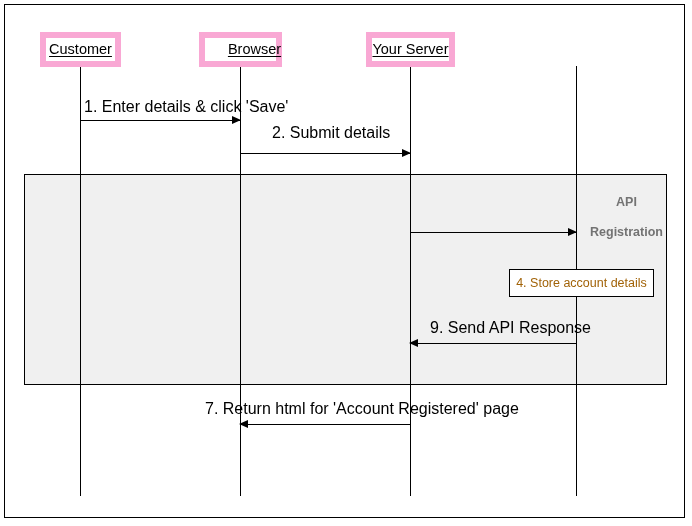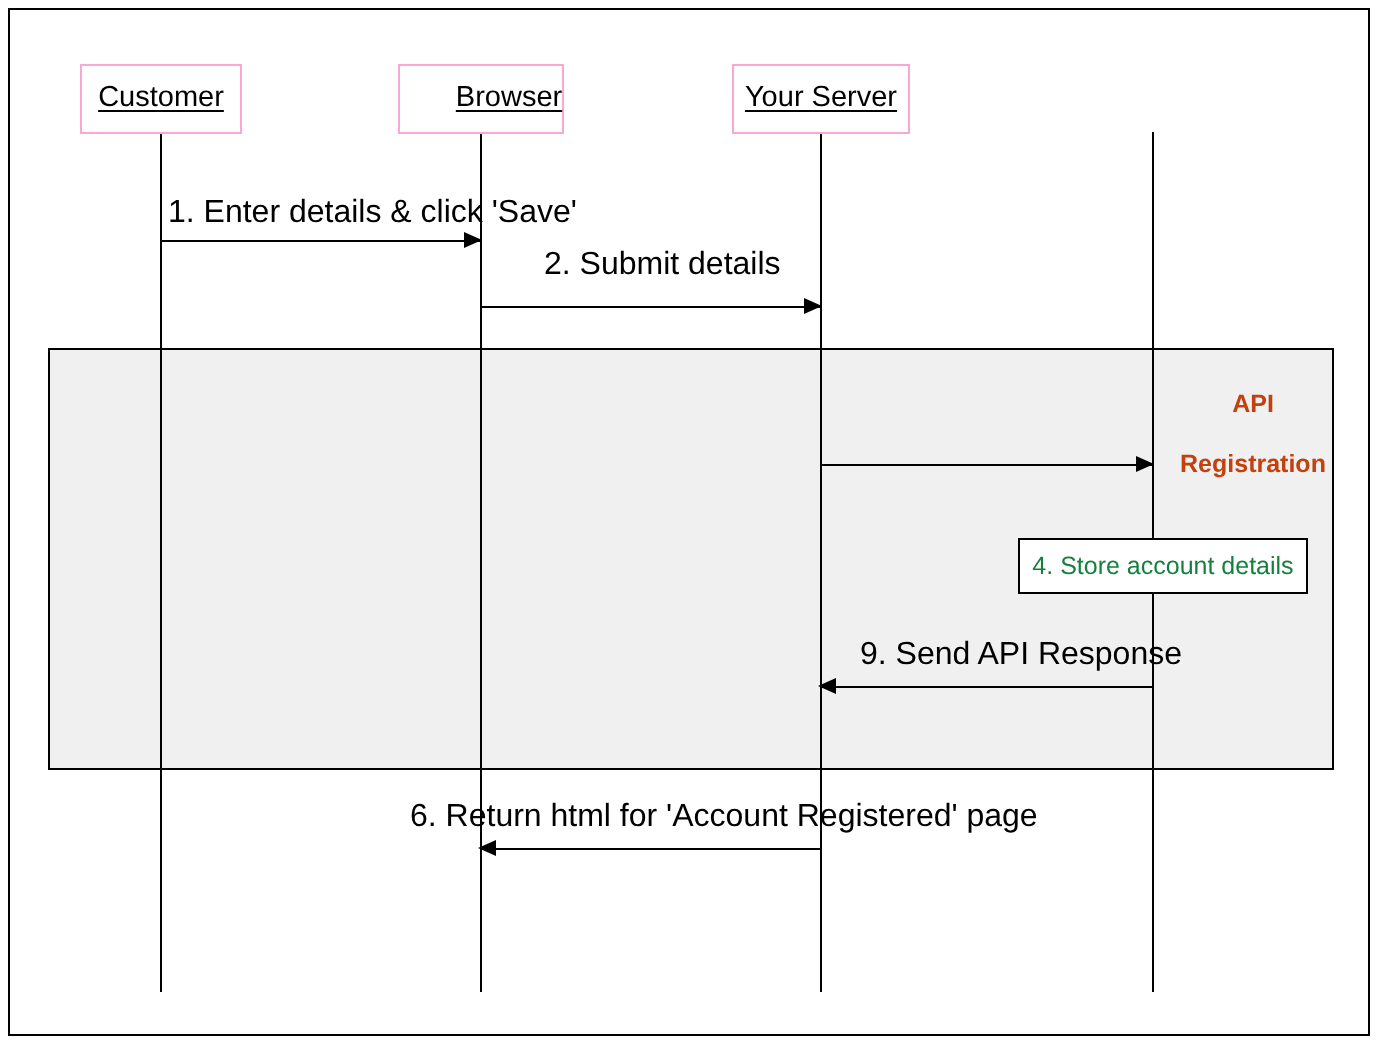--- a/index.html
+++ b/index.html
@@ -37,21 +37,21 @@
   
   .lifeline {
     position: absolute;
     width: 1px;
     background: #000000;
   }
 
   
   .participant {
     position: absolute;
-    border: 1px solid #f9a8d4;
+    border: 6px solid #f9a8d4;
     background: #ffffff;
     box-sizing: border-box;
     display: flex;
     align-items: center;
     justify-content: center;
     height: 35px;
   }
   .participant-label {
     font-size: 14.5px;
     color: #000000;
@@ -65,21 +65,21 @@
   .fragment-box {
     position: absolute;
     background: #f0f0f0;
     border: 1px solid #000000;
     box-sizing: border-box;
   }
   .fragment-label {
     position: absolute;
     font-size: 12.5px;
     font-weight: bold;
-    color: #c2410c;
+    color: #737373;
     text-align: center;
     line-height: 15px;
     white-space: pre-line;
   }
 
   
   .message {
     position: absolute;
     height: 1px;
   }
@@ -121,21 +121,21 @@
     position: absolute;
     border: 1px solid #000000;
     background: #ffffff;
     box-sizing: border-box;
     display: flex;
     align-items: center;
     justify-content: center;
   }
   .note-label {
     font-size: 12.5px;
-    color: #15803d;
+    color: #a16207;
     white-space: nowrap;
     line-height: 14px;
   }
 </style>
 </head>
 <body>
 
 <div id="diagram-root">
 
   <div class="outer-frame"></div>
@@ -190,19 +190,19 @@
   <div class="note-box" style="left:509px; top:269px; width:145px; height:28px;">
     <span class="note-label">4. Store account details</span>
   </div>
 
   <div class="message-label" style="left:430px; top:321px;">9. Send API Response</div>
   <div class="message" style="left:410px; top:343px; width:166px;">
     <div class="message-line"></div>
     <div class="arrowhead left"></div>
   </div>
 
-  <div class="message-label" style="left:205px; top:402px;">6. Return html for 'Account Registered' page</div>
+  <div class="message-label" style="left:205px; top:402px;">7. Return html for 'Account Registered' page</div>
   <div class="message" style="left:240px; top:424px; width:170px;">
     <div class="message-line"></div>
     <div class="arrowhead left"></div>
   </div>
 
 </div>
 
 </body></html>

